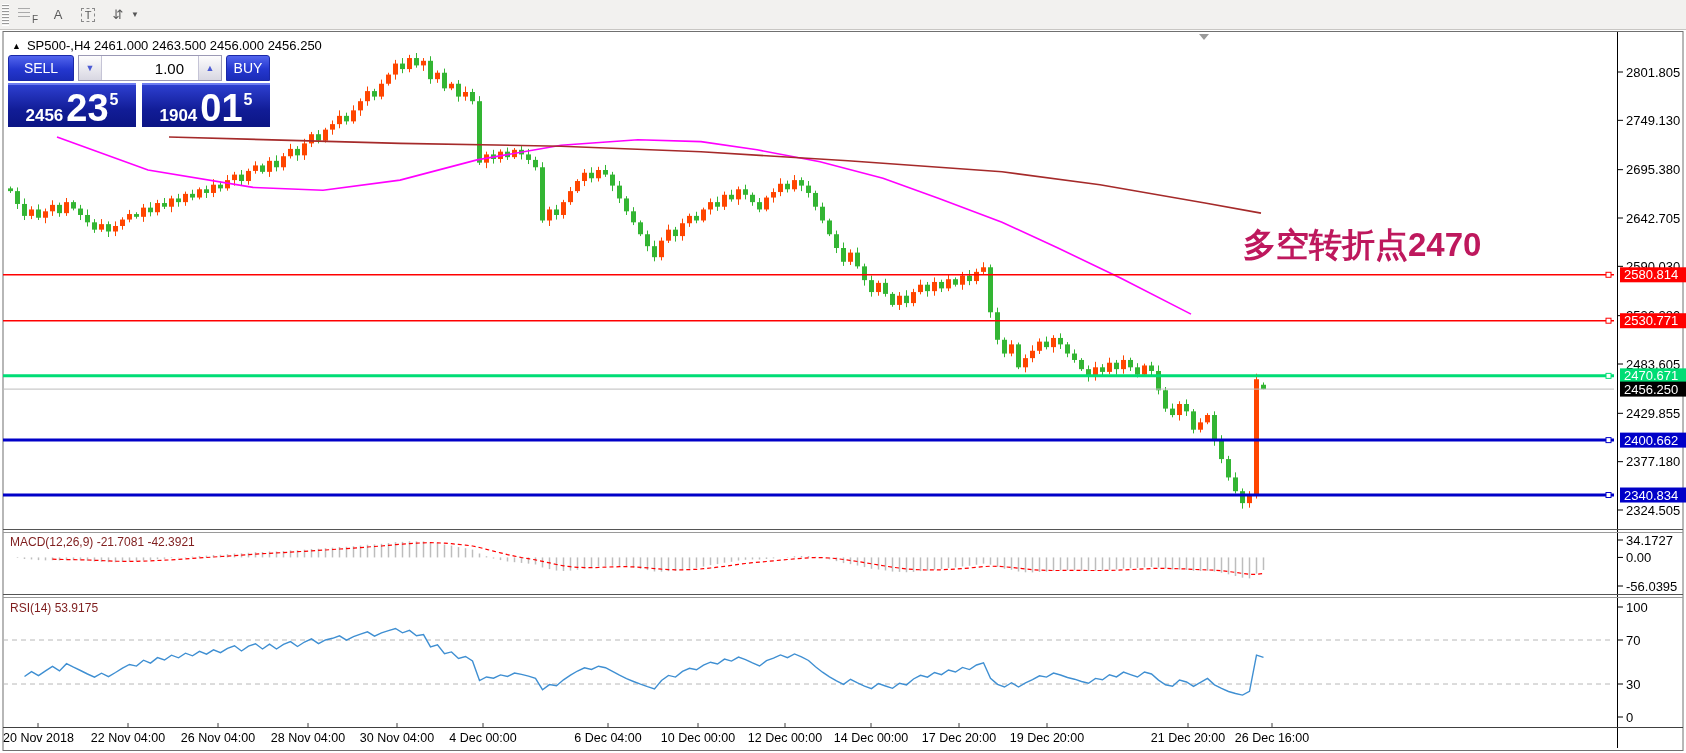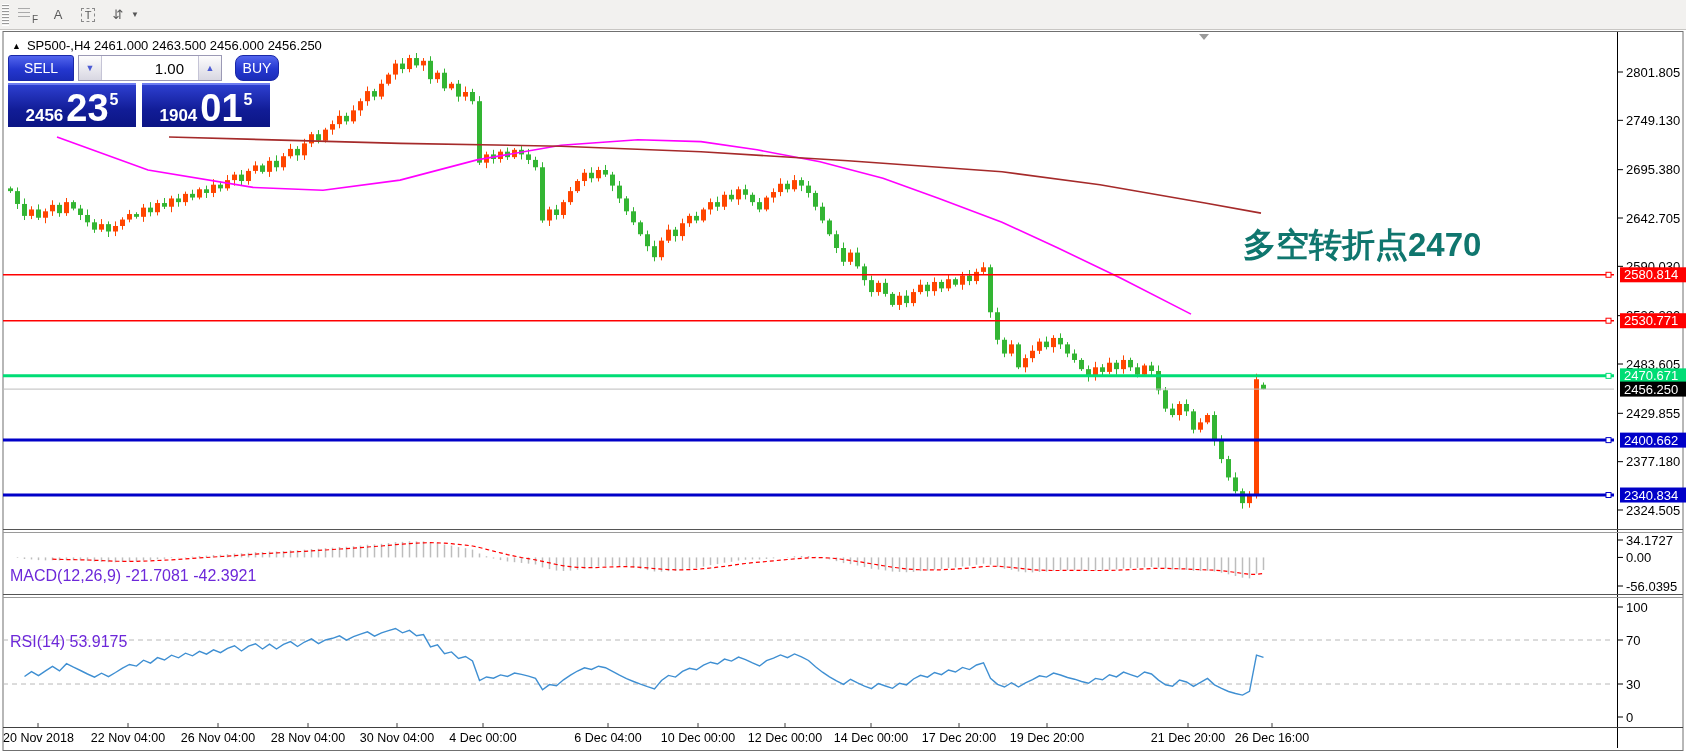--- a/index.html
+++ b/index.html
@@ -28,39 +28,39 @@
   
   .symbol-header{position:absolute;left:12px;top:8px;font-size:13px;color:#000;display:flex;align-items:center;gap:6px;}
   .symbol-header .tri{font-size:9px;color:#000;}
   
   .quote-panel{position:absolute;left:8px;top:25px;width:292px;}
   .qp-row1{display:flex;height:26px;}
   .btn-sell,.btn-buy{background:linear-gradient(#5265ee,#2437cf 55%,#1b2cb8);color:#fff;
     font-size:14px;display:flex;align-items:center;justify-content:center;
     border:1px solid #1a28a8;border-radius:3px 3px 0 0;box-sizing:border-box;cursor:pointer;}
   .btn-sell{width:66px;}
-  .btn-buy{width:44px;margin-left:13px;border-radius:8px;}
+  .btn-buy{width:44px;margin-left:4px;}
   .stepper{display:flex;margin-left:4px;width:144px;border:1px solid #9b99b5;background:#fff;box-sizing:border-box;}
   .step-btn{width:23px;background:linear-gradient(#fdfdfd,#d8d7e2);color:#4c5bd4;font-size:9px;
     display:flex;align-items:center;justify-content:center;cursor:pointer;border:0;}
   .step-dn{border-right:1px solid #c5c4d6;}
   .step-up{border-left:1px solid #c5c4d6;}
   .vol-input{flex:1;border:0;outline:none;text-align:right;font-size:15px;color:#000;padding:0 14px;
     font-family:"Liberation Sans",sans-serif;min-width:0;}
   .qp-row2{display:flex;margin-top:2px;}
   .price-box{height:44px;background:linear-gradient(#2d3fd0,#111c96 60%,#0c1584);
     border-top:2px solid #6d7cf0;display:flex;align-items:flex-end;justify-content:center;
     color:#fff;padding-bottom:3px;box-sizing:border-box;}
   .pb-sell{width:128px;}
   .pb-buy{width:128px;margin-left:6px;}
   .p-small{font-size:17px;font-weight:bold;margin-right:3px;line-height:1;margin-top:41px;}
   .p-big{font-size:38px;font-weight:bold;line-height:0.82;text-align:center;}
   .p-sup{font-size:16px;font-weight:bold;line-height:1;position:relative;top:-16px;margin-left:1px;}
   
-  .ind-label{position:absolute;font-size:16px;color:#6d28d9;margin-top:32px;}
+  .ind-label{position:absolute;font-size:12px;color:#7f1d1d;}
   
   .annotation{position:absolute;left:1243px;top:193px;font-size:33px;font-weight:bold;white-space:nowrap;}
 </style>
 </head>
 <body>
 
 <div class="toolbar">
   <div class="grip"></div>
   <div class="ticon gridf">F</div>
   <div class="ticon">A</div>
@@ -748,14 +748,14 @@
         <span class="p-small">1904</span>
         <span class="p-big">01</span>
         <span class="p-sup">5</span>
       </div>
     </div>
   </div>
 
   <div class="ind-label" style="left:10px;top:505px;">MACD(12,26,9) -21.7081 -42.3921</div>
   <div class="ind-label" style="left:10px;top:571px;">RSI(14) 53.9175</div>
 
-  <div class="annotation" style="color: #0f766e;">多空转折点2470</div>
+  <div class="annotation" style="color: #be185d;">多空转折点2470</div>
 </div>
 
 </body></html>

